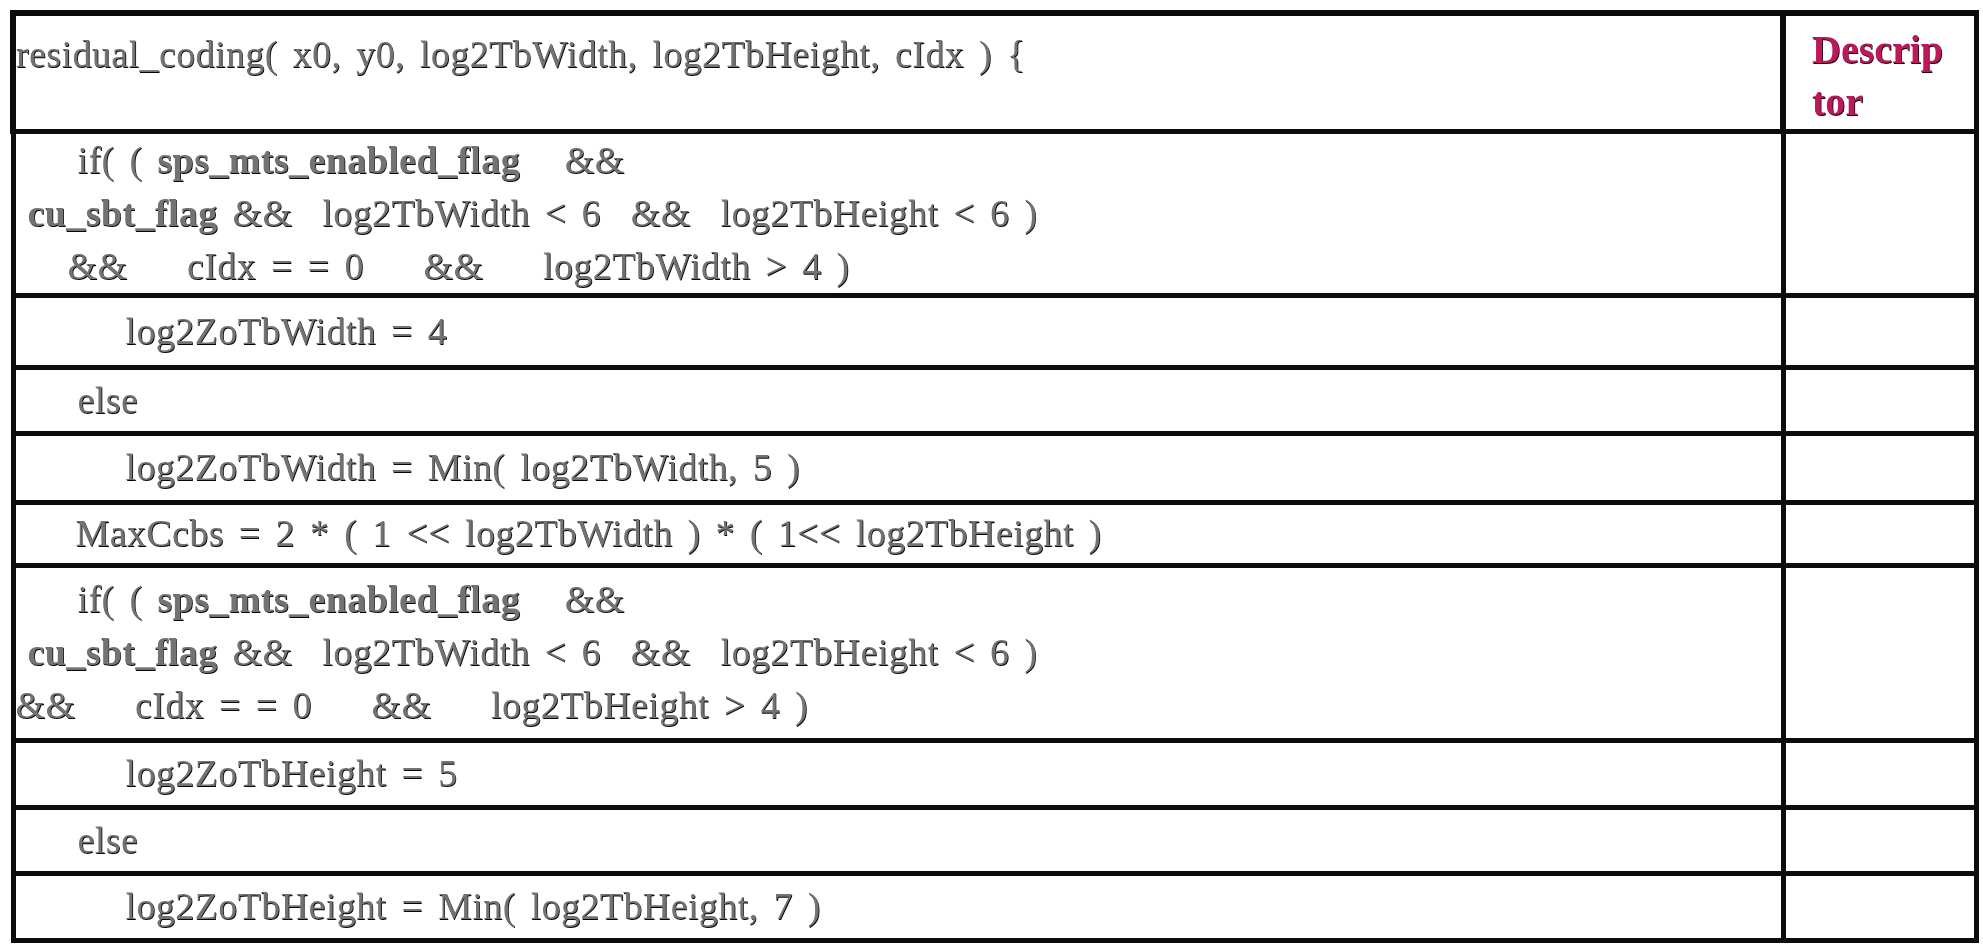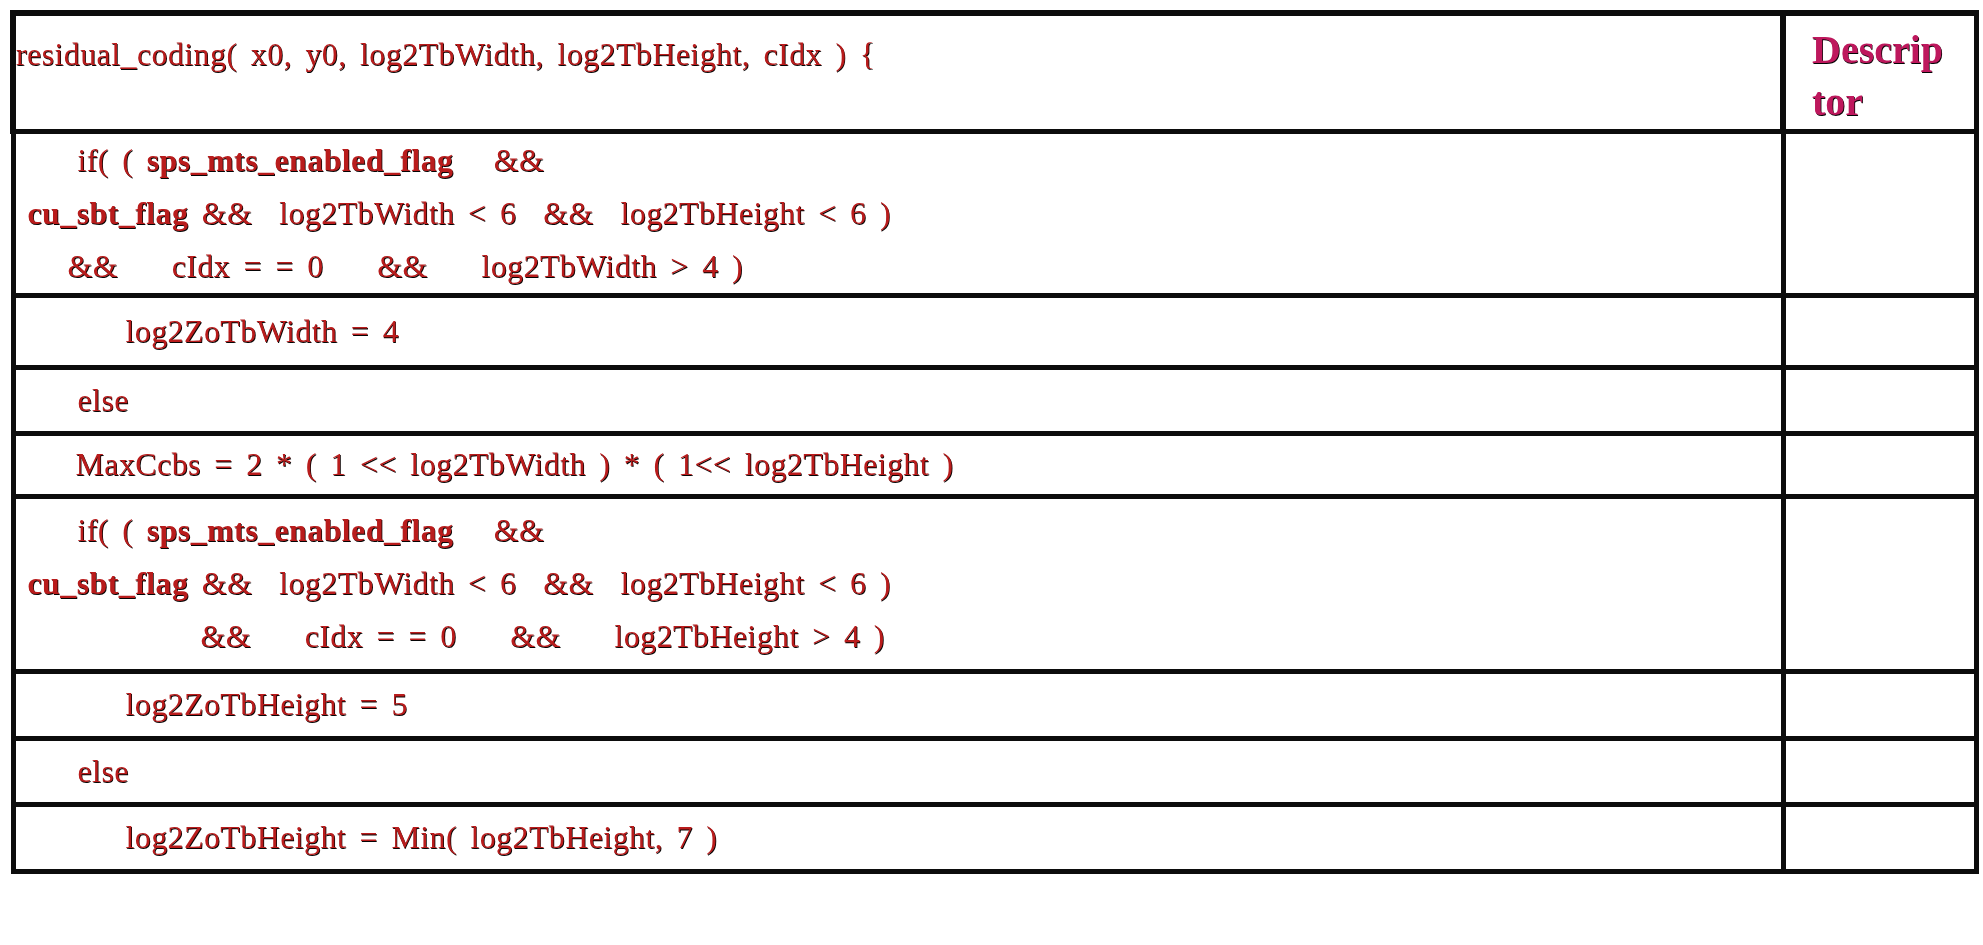--- a/index.html
+++ b/index.html
@@ -28,23 +28,23 @@
   }
   table.syntax-table tr.header-row td {
     vertical-align: top;
     border-width: 6px 5px 5px 6px;
   }
   col.col-code { width: 1770px; }
   col.col-desc { width: 193px; }
 
   .code-line {
     font-family: "Liberation Serif", "DejaVu Serif", serif;
-    font-size: 32px;
+    font-size: 38px;
     line-height: 53px;
-    color: #b91c1c;
+    color: #737373;
     white-space: pre;
     letter-spacing: 0.4px;
     word-spacing: 5px;
     text-shadow: 0.7px 0.5px 0 #050505;
   }
   .header-code {
     padding-top: 12px;
     line-height: 52px;
   }
   .syntax-element {
@@ -100,31 +100,37 @@
             <div class="code-line" style="padding-left: 110px;"><span>log2ZoTbWidth = 4</span></div>
           </td>
           <td class="desc-cell"></td>
         </tr>
         <tr style="height: 66px;">
           <td class="code-cell">
             <div class="code-line" style="padding-left: 62px;"><span>else</span></div>
           </td>
           <td class="desc-cell"></td>
         </tr>
+        <tr style="height: 69px;">
+          <td class="code-cell">
+            <div class="code-line" style="padding-left: 110px;"><span>log2ZoTbWidth = Min( log2TbWidth, 5 )</span></div>
+          </td>
+          <td class="desc-cell"></td>
+        </tr>
         <tr style="height: 63px;">
           <td class="code-cell">
             <div class="code-line" style="padding-left: 60px;"><span>MaxCcbs = 2 * ( 1 &lt;&lt; log2TbWidth ) * ( 1&lt;&lt; log2TbHeight )</span></div>
           </td>
           <td class="desc-cell"></td>
         </tr>
         <tr style="height: 175px;">
           <td class="code-cell">
             <div class="code-line" style="padding-left: 62px;"><span>if( ( </span><span class="syntax-element">sps_mts_enabled_flag</span><span>   &amp;&amp;</span></div>
             <div class="code-line" style="padding-left: 12px;"><span class="syntax-element">cu_sbt_flag</span><span> &amp;&amp;  log2TbWidth &lt; 6  &amp;&amp;  log2TbHeight &lt; 6 )</span></div>
-            <div class="code-line" style="padding-left: 185px;"><span>&amp;&amp;    cIdx = = 0    &amp;&amp;    log2TbHeight &gt; 4 )</span></div>
+            <div class="code-line" style=""><span>&amp;&amp;    cIdx = = 0    &amp;&amp;    log2TbHeight &gt; 4 )</span></div>
           </td>
           <td class="desc-cell"></td>
         </tr>
         <tr style="height: 67px;">
           <td class="code-cell">
             <div class="code-line" style="padding-left: 110px;"><span>log2ZoTbHeight = 5</span></div>
           </td>
           <td class="desc-cell"></td>
         </tr>
         <tr style="height: 66px;">

